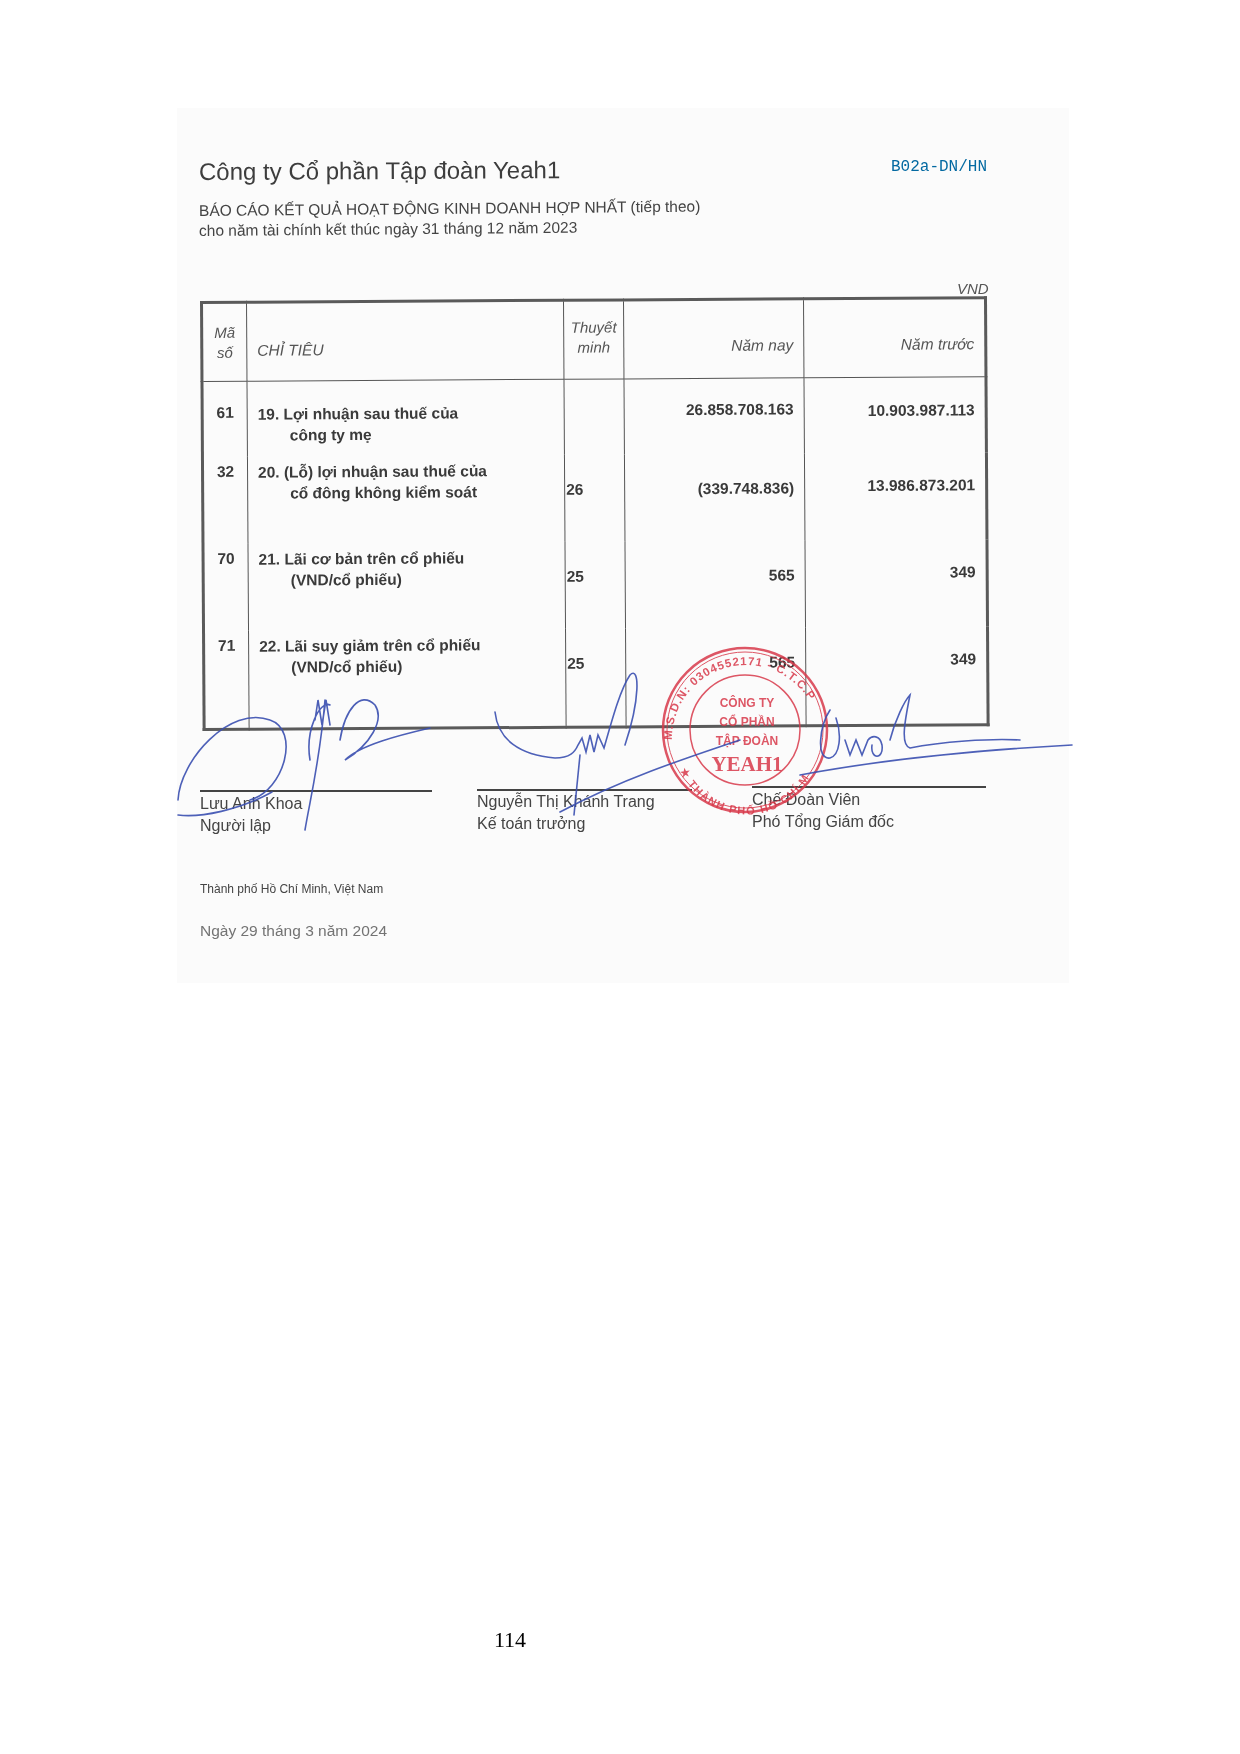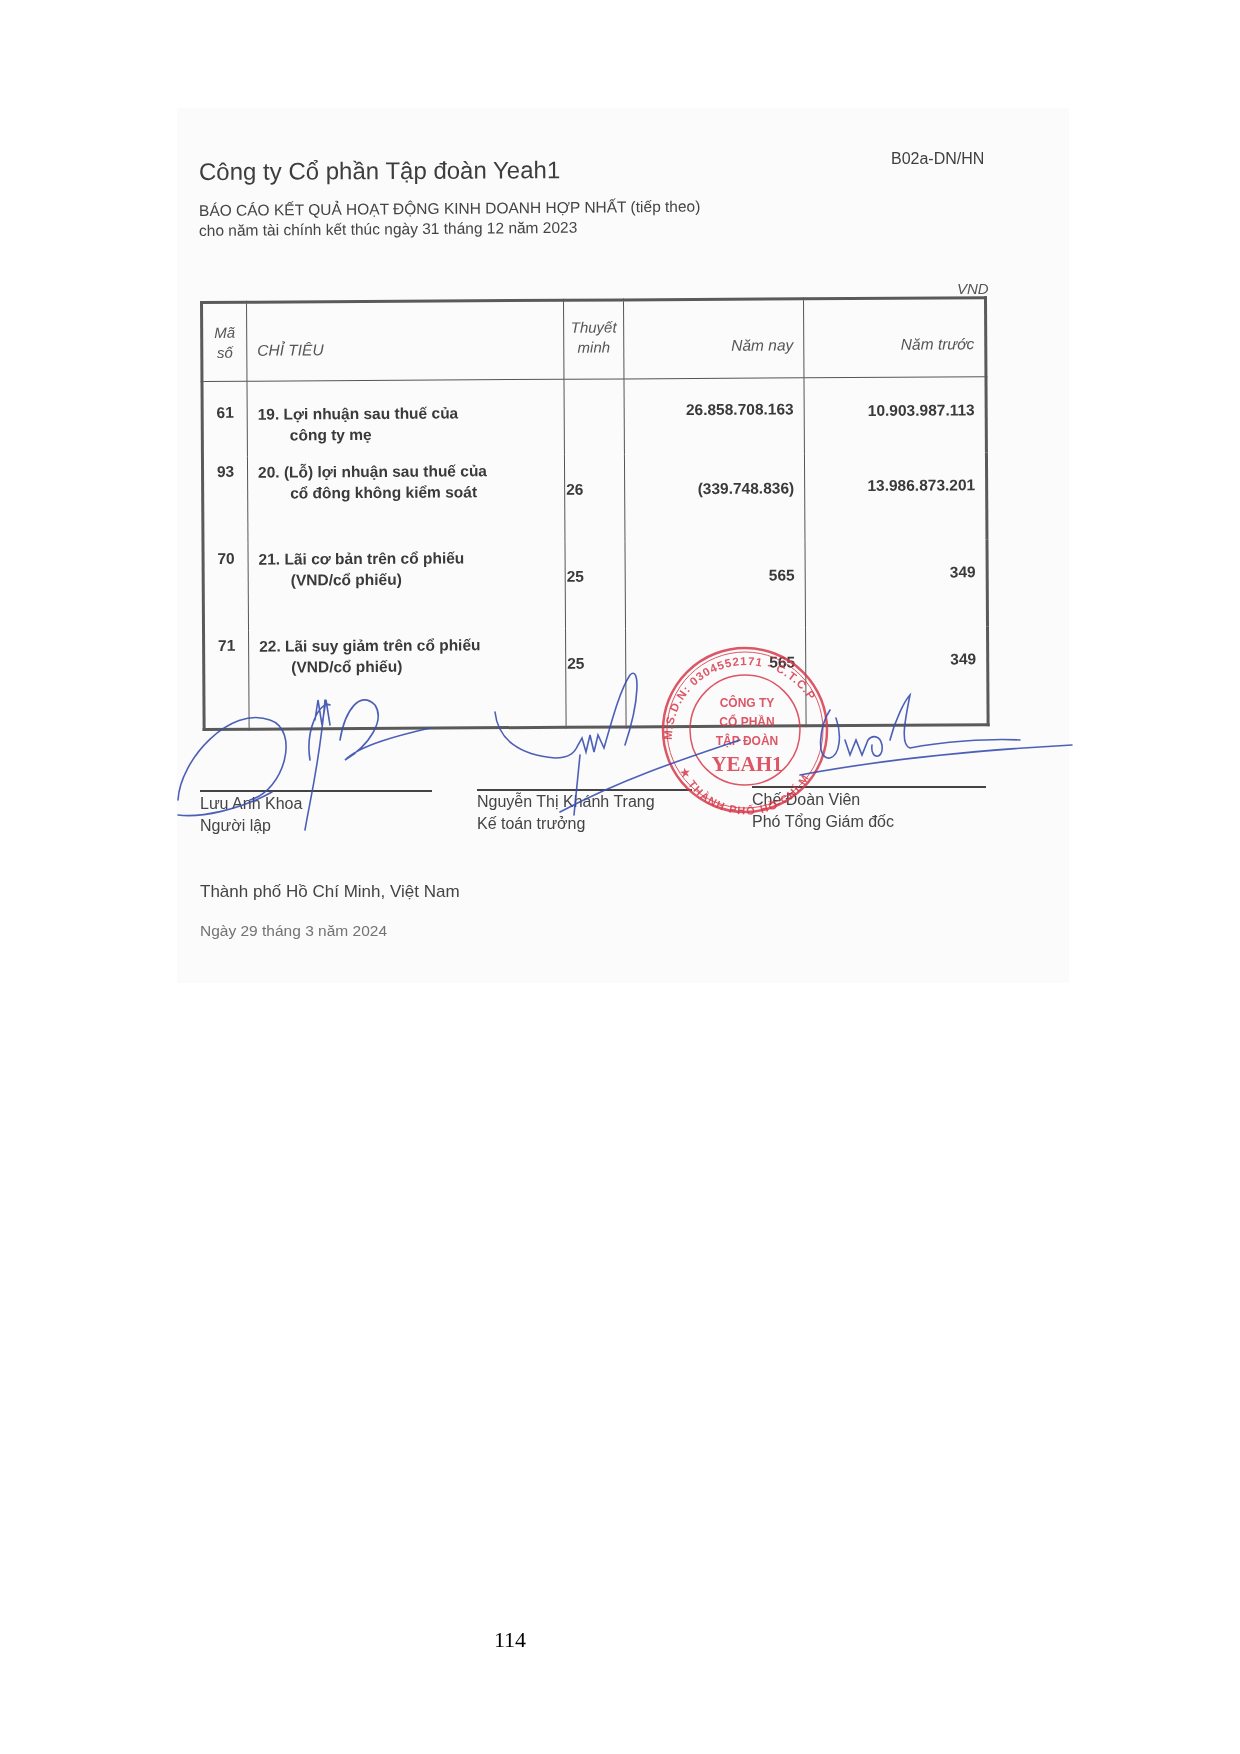--- a/index.html
+++ b/index.html
@@ -6,21 +6,21 @@
   body {
     width: 1240px; height: 1754px; background: #ffffff; position: relative;
     font-family: "Liberation Sans", sans-serif; color: #3a3a3a; overflow: hidden;
   }
   .scan {
     position: absolute; left: 177px; top: 108px; width: 892px; height: 875px;
     background: #fbfbfb;
   }
   .abs { position: absolute; white-space: nowrap; }
   .company { left: 199px; top: 158px; font-size: 24px; color: #3d3d3d; transform: rotate(-0.3deg); transform-origin: left; }
-  .formcode { left: 891px; top: 150px; font-size: 16px; color: #404040; }
+  .formcode { left: 891px; top: 158px; font-size: 16px; color: #0369a1; font-family: Liberation Mono, monospace; }
   .rtitle { left: 199px; top: 202px; font-size: 15.5px; color: #444; transform: rotate(-0.5deg); transform-origin: left; }
   .rsub { left: 199px; top: 222px; font-size: 15.5px; color: #444; transform: rotate(-0.5deg); transform-origin: left; }
   .unit { left: 957px; top: 280px; font-size: 15px; font-style: italic; color: #555; }
 
   .table-wrap {
     position: absolute; left: 200px; top: 301px; width: 784px;
     transform: rotate(-0.35deg); transform-origin: left top;
   }
   table { border-collapse: collapse; width: 784px; table-layout: fixed; }
   table, td, th { border: 1.6px solid #555; }
@@ -37,21 +37,21 @@
   tbody tr:last-child td { height: 70px; }
   .td-code { text-align: center; padding-top: 6px; }
   .td-name { padding-left: 10px; line-height: 21px; padding-top: 5px; }
   .td-name .l2 { display: block; padding-left: 32px; }
   .td-note { padding-top: 26px; }
   .td-num { text-align: right; padding-right: 10px; padding-top: 26px; }
   .td-num.prev { padding-top: 24px; }
 
   .sigline { position: absolute; height: 1.5px; background: #444; }
   .siglabel { position: absolute; font-size: 16px; color: #444; white-space: nowrap; }
-  .place { left: 200px; top: 882px; font-size: 17px; color: #444; }
+  .place { left: 200px; top: 882px; font-size: 12px; color: #444; }
   .date { left: 200px; top: 922px; font-size: 15.5px; color: #737373; }
   .pageno { left: 0; width: 1020px; text-align: center; top: 1627px; font-family: "Liberation Serif", serif; font-size: 22px; color: #000; }
   svg.overlay { position: absolute; left: 0; top: 0; }
 </style>
 </head>
 <body>
 
 <div class="scan"></div>
 
 <div class="abs company">Công ty Cổ phần Tập đoàn Yeah1</div>
@@ -86,21 +86,21 @@
     </thead>
     <tbody>
       <tr>
         <td class="td-code">61</td>
         <td class="td-name"><span>19. Lợi nhuận sau thuế của</span><span class="l2">công ty mẹ</span></td>
         <td class="td-note"></td>
         <td class="td-num">26.858.708.163</td>
         <td class="td-num prev">10.903.987.113</td>
       </tr>
       <tr>
-        <td class="td-code">93</td>
+        <td class="td-code">32</td>
         <td class="td-name"><span>20. (Lỗ) lợi nhuận sau thuế của</span><span class="l2">cổ đông không kiểm soát</span></td>
         <td class="td-note">26</td>
         <td class="td-num">(339.748.836)</td>
         <td class="td-num prev">13.986.873.201</td>
       </tr>
       <tr>
         <td class="td-code">70</td>
         <td class="td-name"><span>21. Lãi cơ bản trên cổ phiếu</span><span class="l2">(VND/cổ phiếu)</span></td>
         <td class="td-note">25</td>
         <td class="td-num">565</td>

